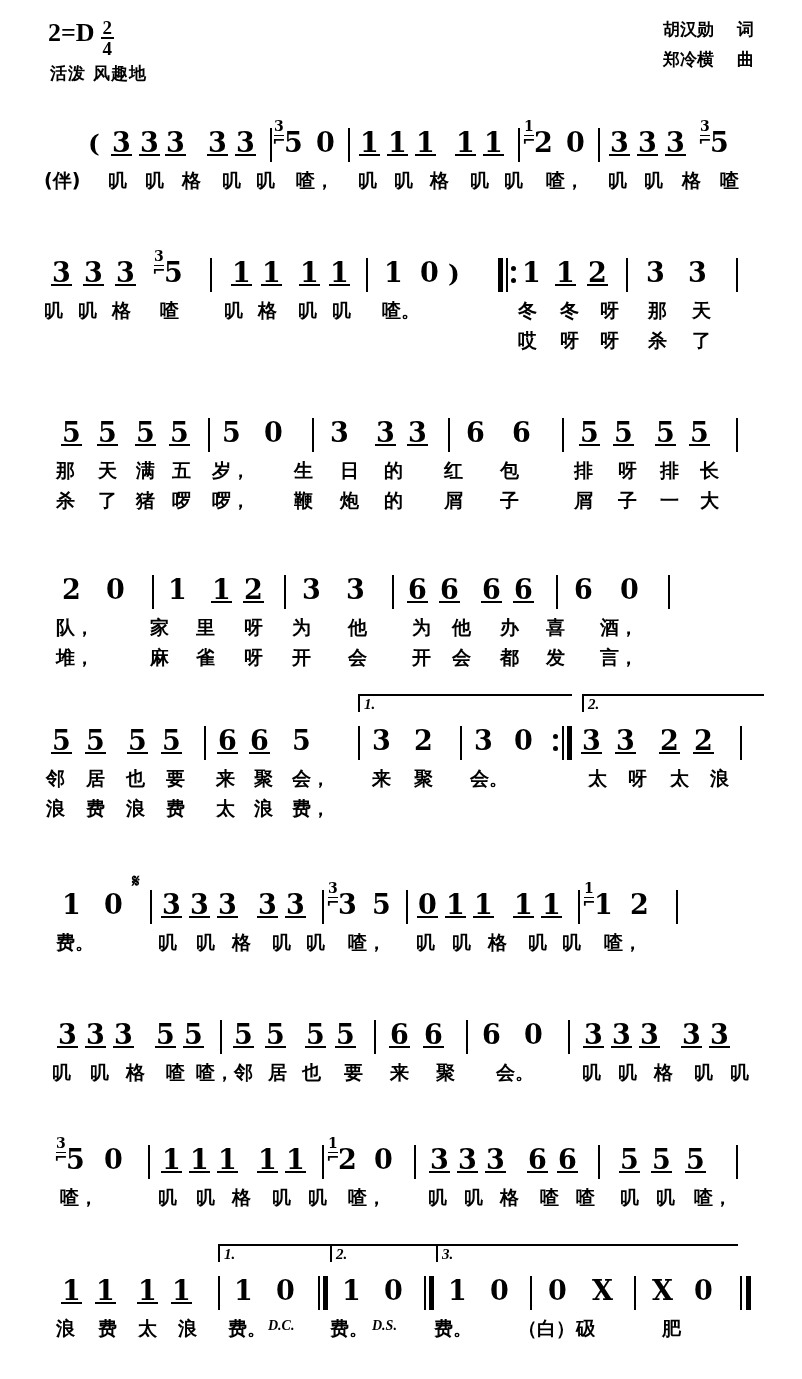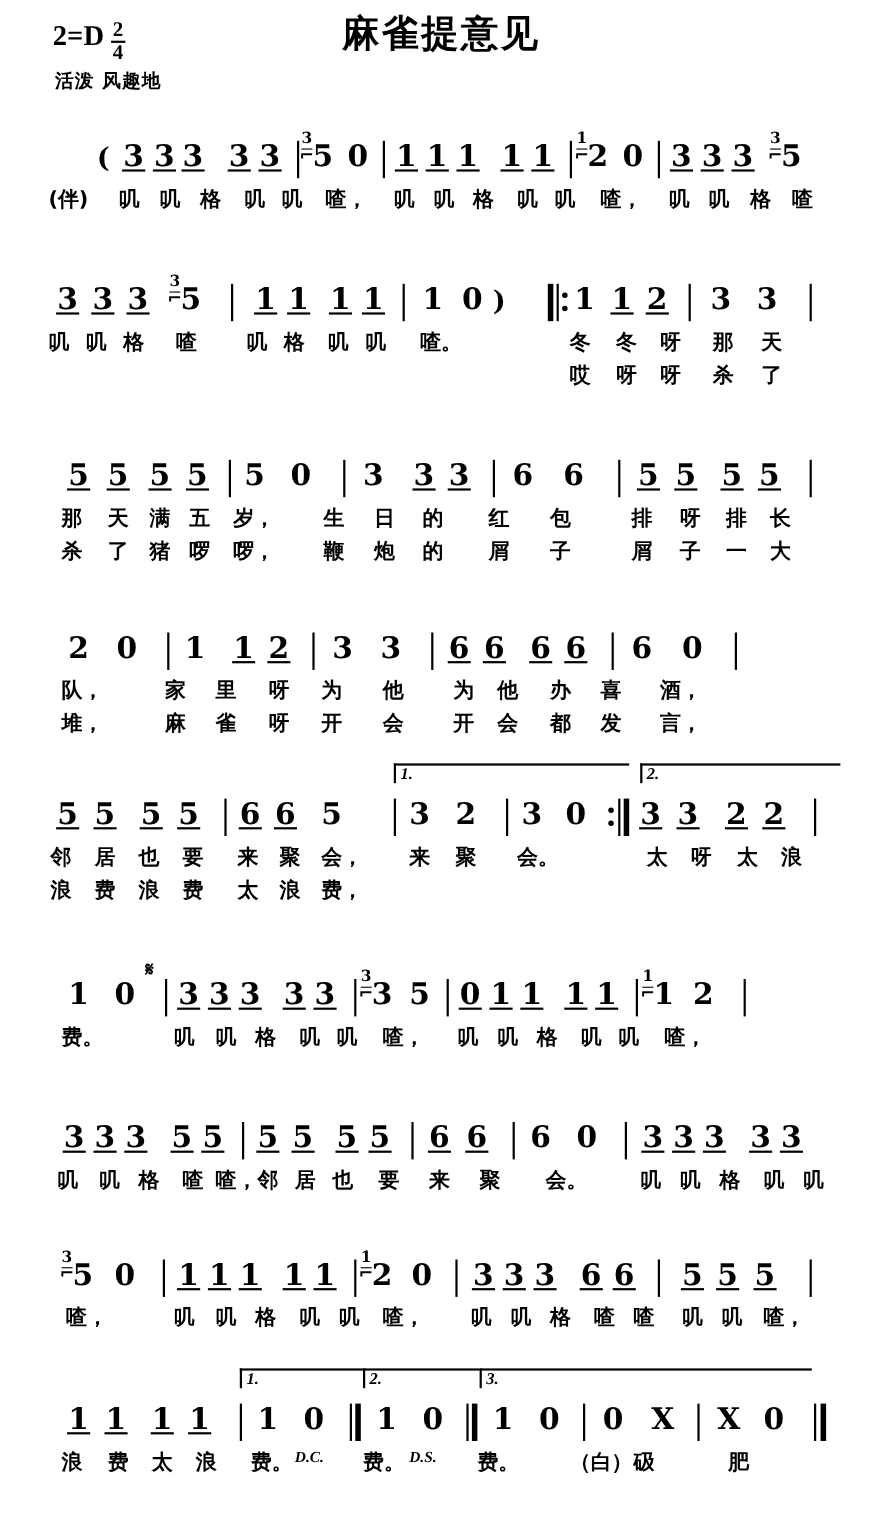--- a/index.html
+++ b/index.html
@@ -91,32 +91,39 @@
     font-family:"Liberation Serif", serif;
   }
   .segno{position:absolute;font-size:18px;font-weight:bold;}
   .dctext{position:absolute;font-size:14px;font-weight:bold;font-style:italic;font-family:"Liberation Serif", serif;}
 </style>
 </head>
 <body>
 
 <div class="sheet">
 
-  <div class="title">麻雀提意见</div>
 
   <div class="keysig">
     <span>2=D</span>
     <span class="frac">
       <span class="num">2</span>
       <span class="den">4</span>
     </span>
   </div>
 
   <div class="tempo">活泼 风趣地</div>
 
+  <div class="credits">
+    <div>
+      <span class="who">胡汉勋</span><span>词</span>
+    </div>
+    <div>
+      <span class="who">郑冷横</span><span>曲</span>
+    </div>
+  </div>
 
   <div class="row" style="top:118px">
     <div class="notes">
       <span class="n" style="left:88px;font-size:25px;">(</span>
       <span class="n u1" style="left:112px">3</span>
       <span class="n u2" style="left:140px">3</span>
       <span class="n u2" style="left:166px">3</span>
       <span class="n u1" style="left:208px">3</span>
       <span class="n u1" style="left:236px">3</span>
       <div class="bar" style="left:270px"></div>

